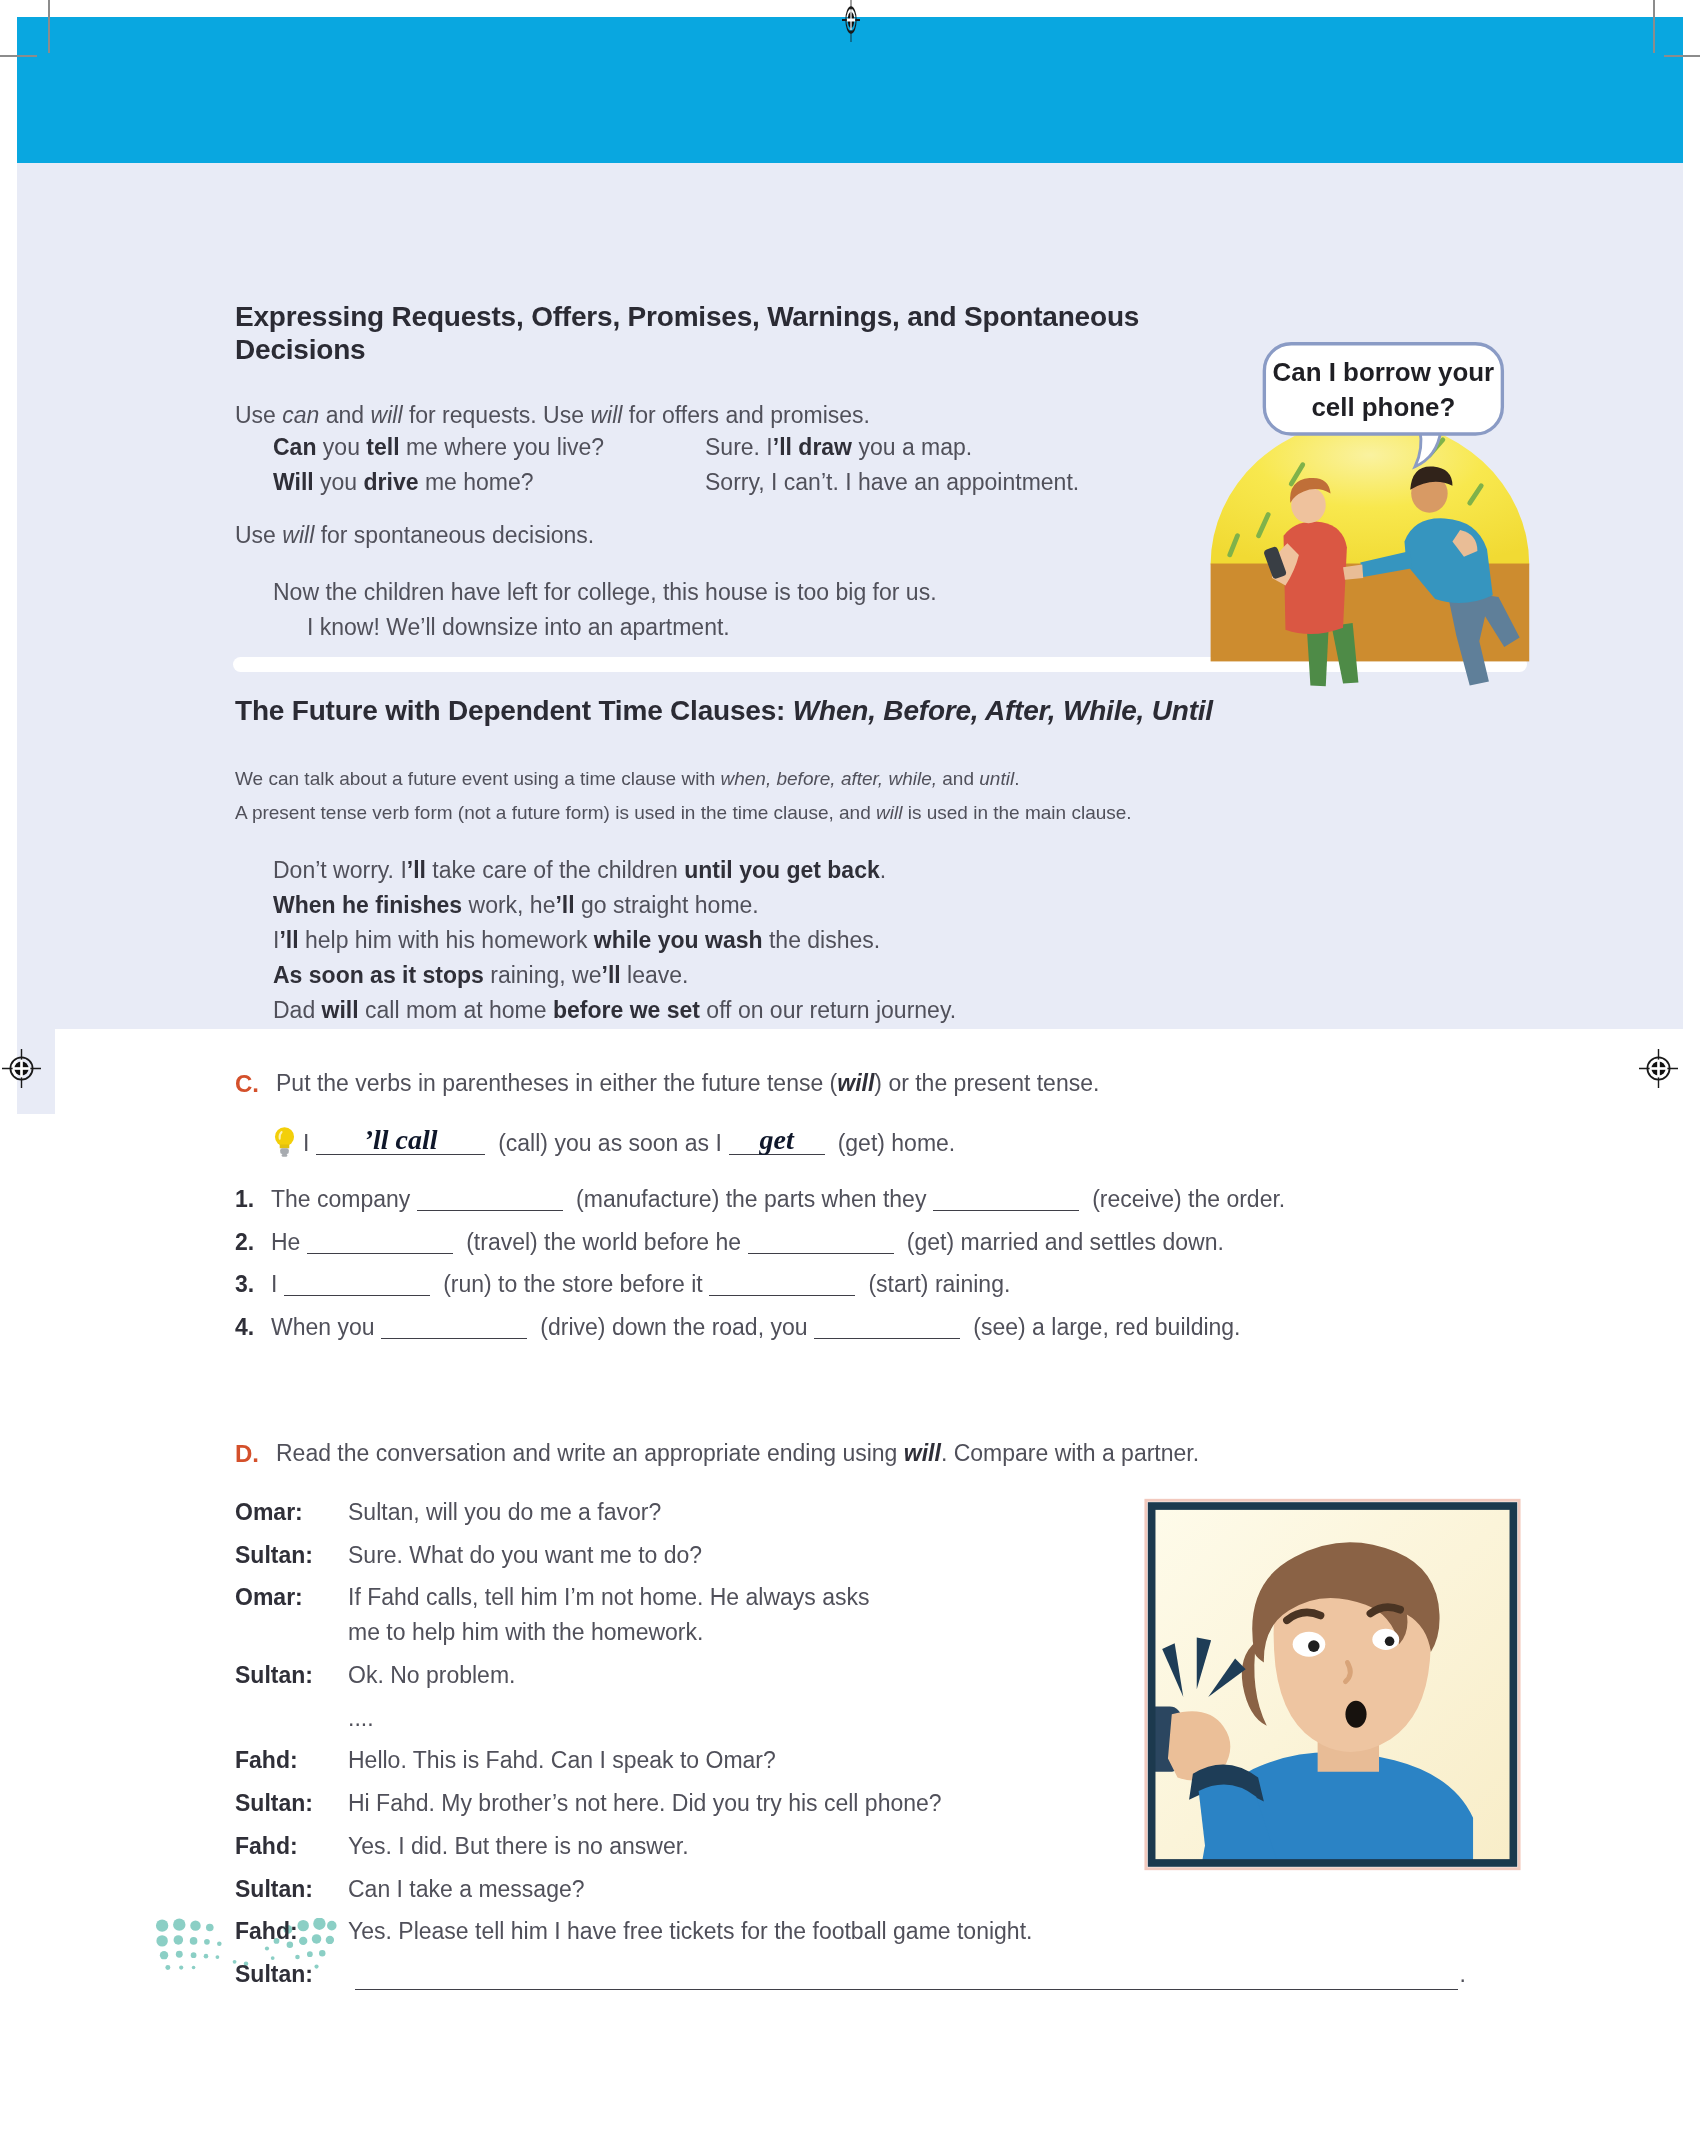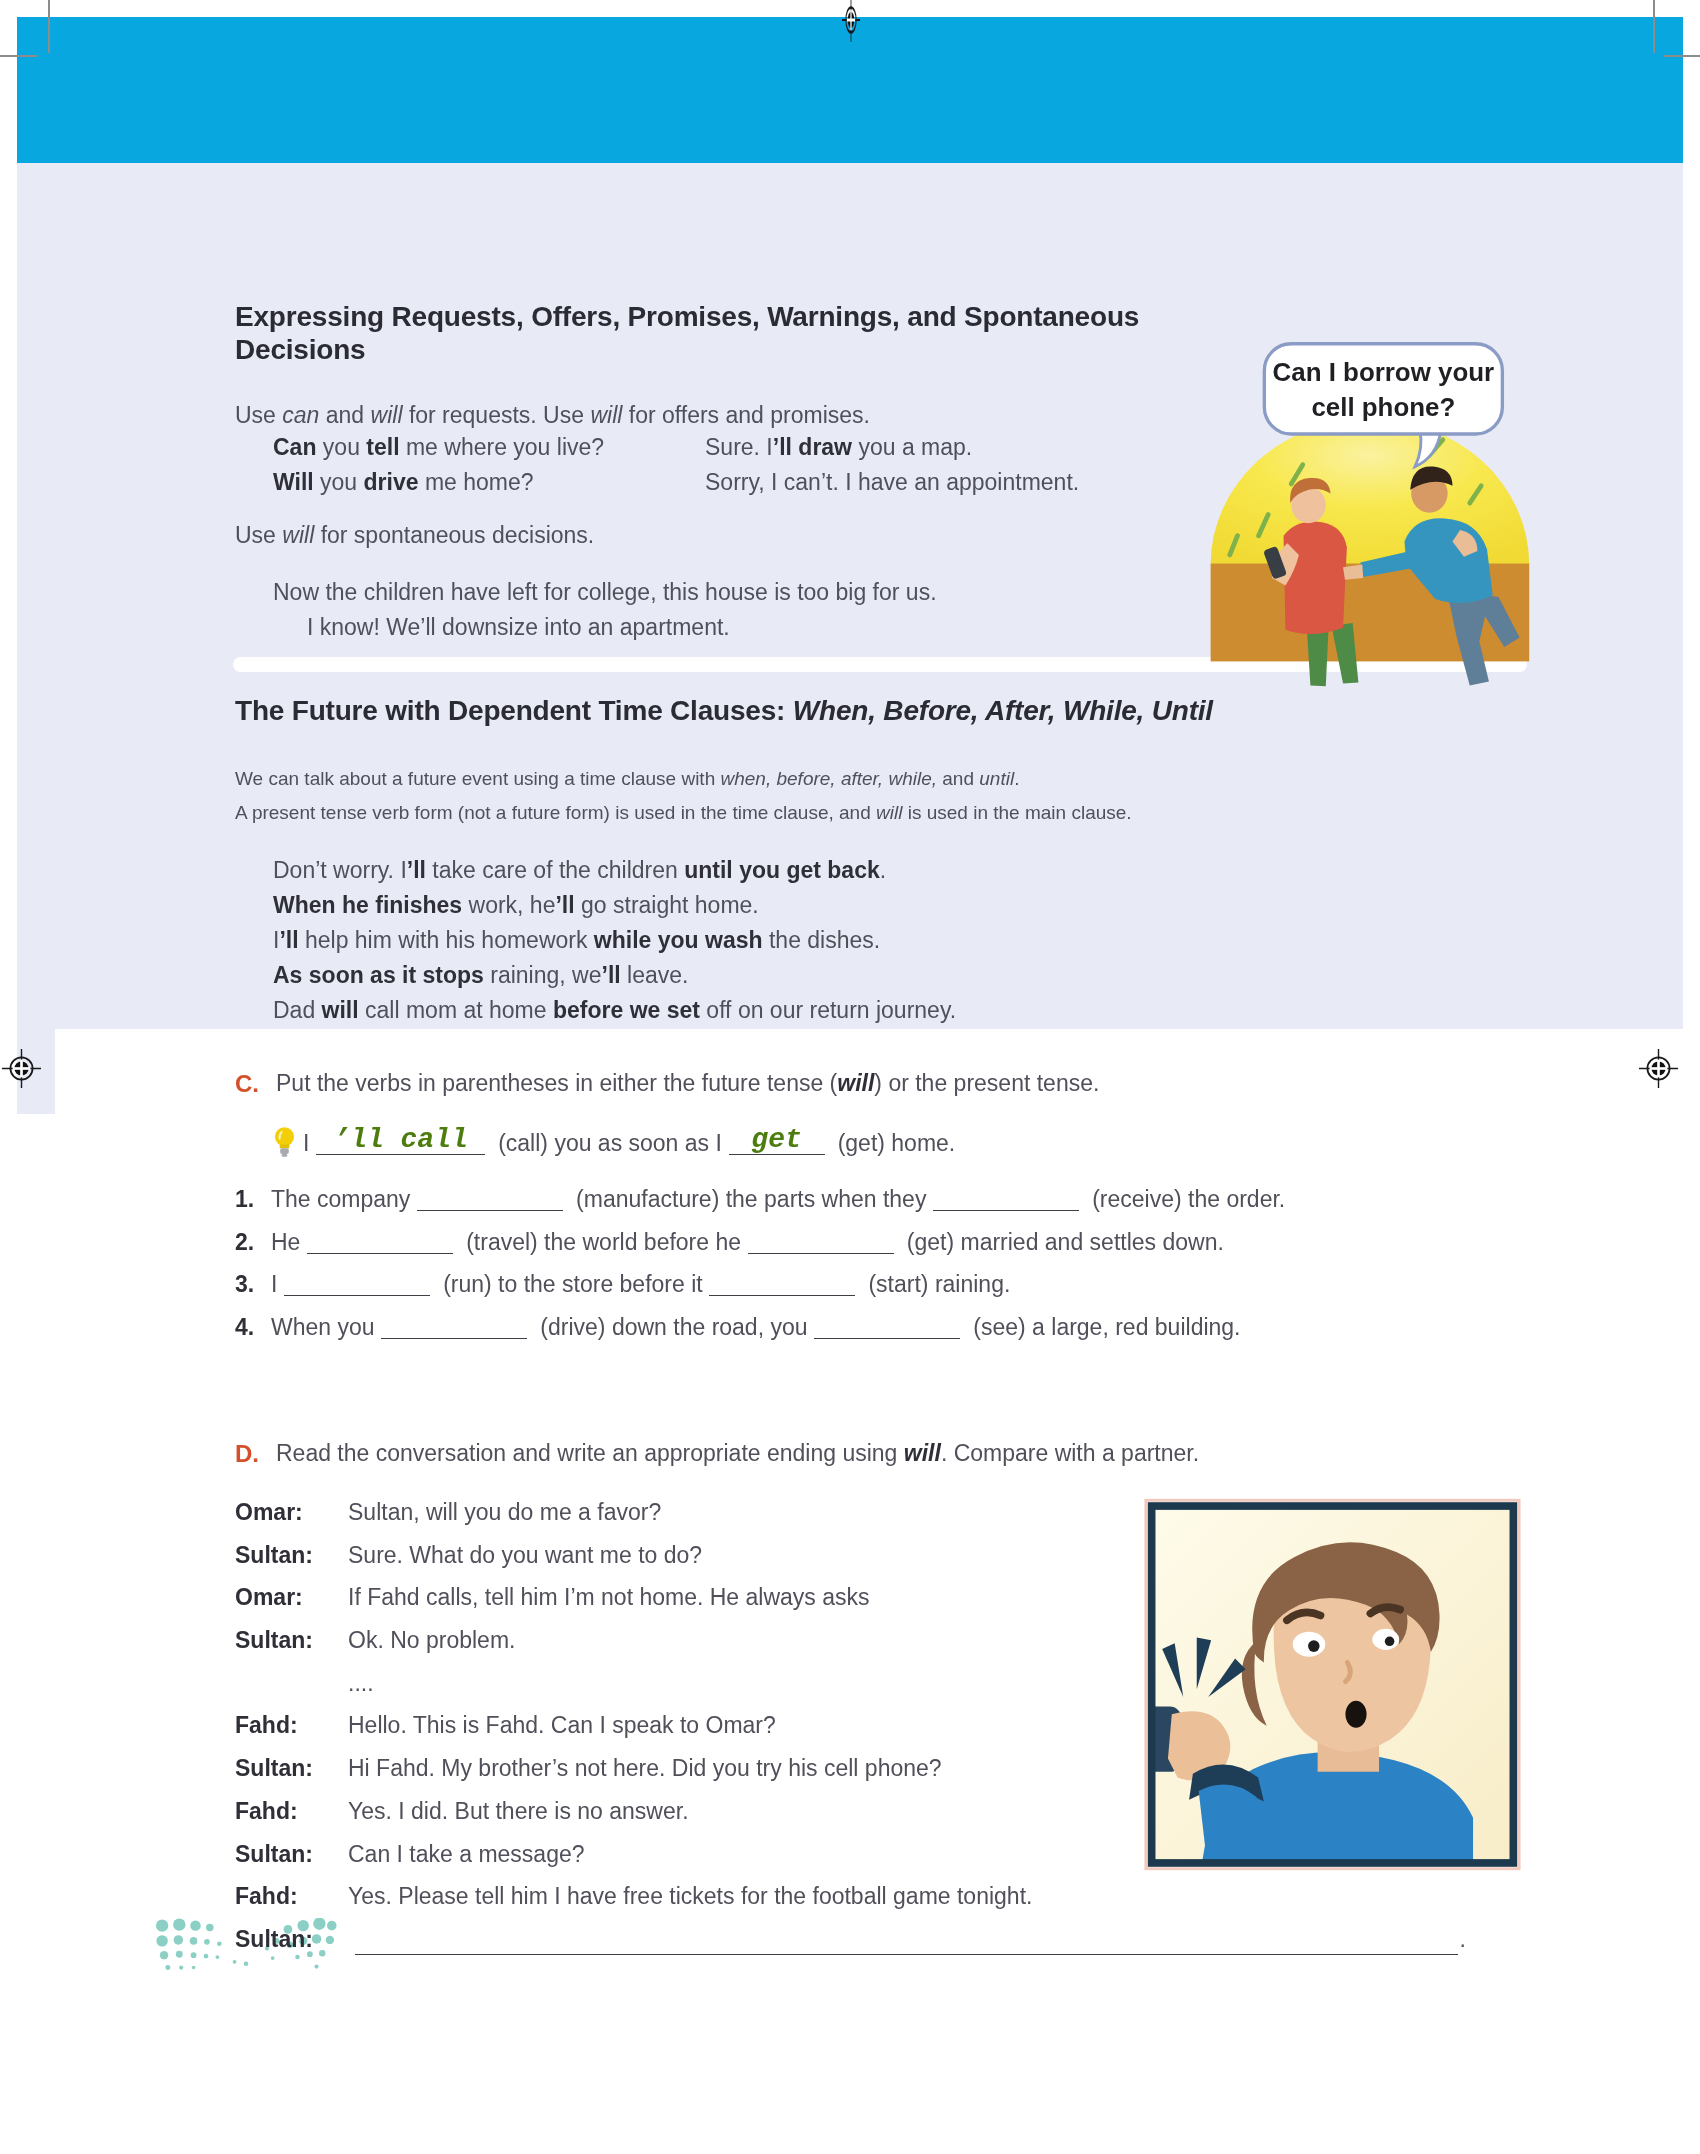--- a/index.html
+++ b/index.html
@@ -42,22 +42,22 @@
   .ex-label{flex:none;width:41px;font-weight:700;font-size:24px;color:#D4502B}
   .ex-prompt{flex:1}
 
   .c-example{margin:25px 0 0 68px;font-size:23px;line-height:40px;position:relative}
   .bulb{position:absolute;left:-29px;top:2.9px}
   .c-items{margin-top:23px}
   .c-item{font-size:23px;line-height:25px;margin-bottom:16.3px;white-space:nowrap}
   .c-num{display:inline-block;width:36px;font-weight:700;color:#2F2F38}
 
   .blank{display:inline-block;height:25px;border-bottom:1.9px solid #3F3F47;margin:0 6.7px;position:relative;vertical-align:-3.8px}
-  .hand{position:absolute;left:0;right:0;bottom:0;text-align:center;font-family:Liberation Mono, monospace;
-        font-style:italic;font-weight:600;font-size:28px;color:#4d7c0f;line-height:29px;white-space:nowrap}
+  .hand{position:absolute;left:0;right:0;bottom:0;text-align:center;font-family:Liberation Serif, serif;
+        font-style:italic;font-weight:600;font-size:28px;color:#0f172a;line-height:29px;white-space:nowrap}
   .dblank{vertical-align:-7.7px;margin-right:1.9px}
 
   .conv{margin-top:27px}
   .d-row{display:flex;font-size:23px;line-height:35px;margin-bottom:7.7px}
   .d-speaker{flex:none;width:113px;font-weight:700;color:#2F2F38}
   .d-text{flex:1}
 
   .illus2{left:1143px;top:1497px;z-index:2}
 
   .logo-dots{left:154px;top:1918px;z-index:1}
@@ -238,20 +238,21 @@
         <div class="d-row">
           <span class="d-speaker">Sultan:</span>
           <span class="d-text">
             <div>Sure. What do you want me to do?</div>
           </span>
         </div>
         <div class="d-row">
           <span class="d-speaker">Omar:</span>
           <span class="d-text">
             <div>If Fahd calls, tell him I’m not home. He always asks</div>
+            <div>me to help him with the homework.</div>
           </span>
         </div>
         <div class="d-row">
           <span class="d-speaker">Sultan:</span>
           <span class="d-text">
             <div>Ok. No problem.</div>
           </span>
         </div>
         <div class="d-row">
           <span class="d-speaker"></span>

